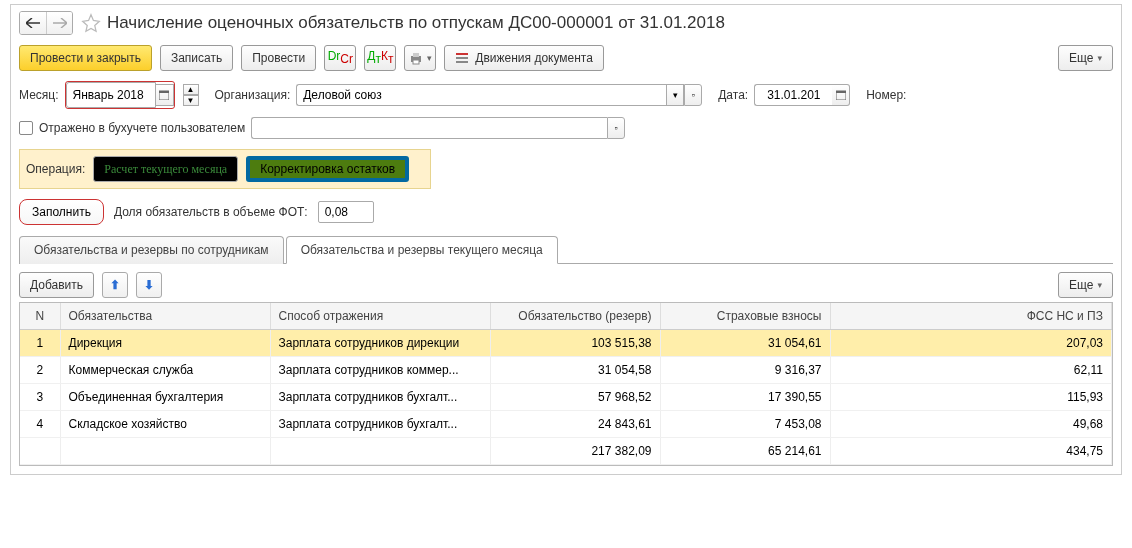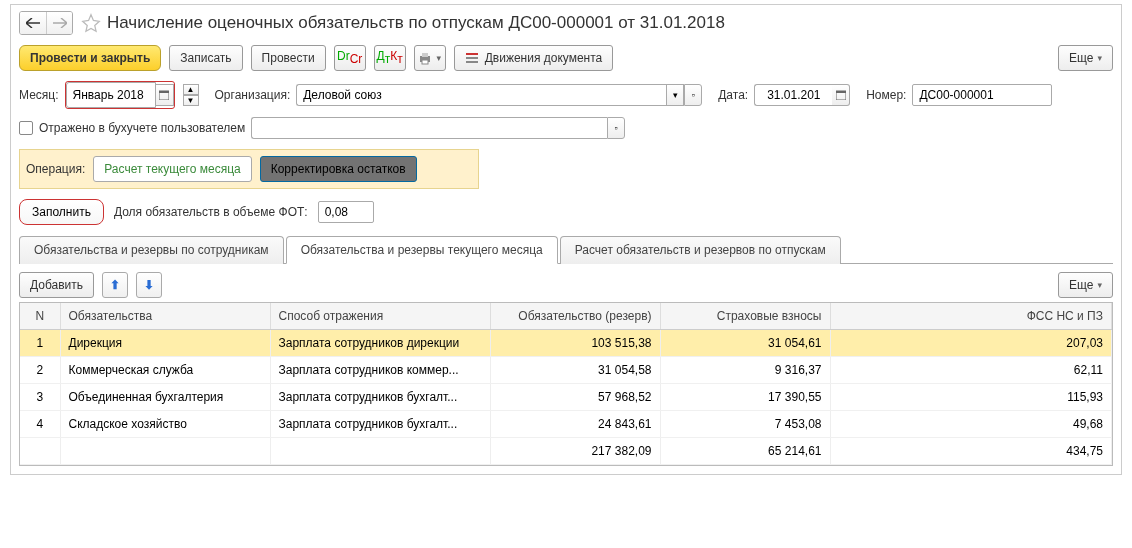--- a/index.html
+++ b/index.html
@@ -6,21 +6,21 @@
 body { background: #fff; padding: 4px 10px 10px 10px; }
 .window { border: 1px solid #ccc; padding: 6px 8px 8px 8px; }
 .titlebar { display: flex; align-items: center; margin-bottom: 10px; }
 .nav-btns { display: flex; border: 1px solid #aaa; border-radius: 3px; overflow: hidden; margin-right: 8px; }
 .nav-btn { width: 26px; height: 22px; display: flex; align-items: center; justify-content: center; background: linear-gradient(#fff,#f0f0f0); cursor: pointer; }
 .nav-btn + .nav-btn { border-left: 1px solid #ccc; }
 .star-icon { width: 20px; height: 20px; margin-right: 6px; color: #bbb; }
 .title { font-size: 17px; font-weight: normal; color: #333; }
 .toolbar { display: flex; align-items: center; gap: 8px; margin-bottom: 10px; }
 .btn { border: 1px solid #999; border-radius: 3px; background: linear-gradient(#fefefe,#ededed); height: 26px; padding: 0 10px; display: inline-flex; align-items: center; justify-content: center; cursor: pointer; color: #333; }
-.btn-primary { background: linear-gradient(#ffe971,#fccf2b); border-color: #bba12b; font-weight: bold; border-radius: 6px; }
+.btn-primary { background: linear-gradient(#ffe971,#fccf2b); border-color: #bba12b; font-weight: normal; }
 .btn-icon { width: 32px; padding: 0; font-size: 11px; }
 .btn-icon .txt { font-weight: normal; }
 .btn-more .arr { margin-left: 4px; font-size: 9px; color: #666; }
 .spacer { flex: 1; }
 .row { display: flex; align-items: center; gap: 6px; margin-bottom: 8px; }
 .lbl { color: #333; text-align: center; }
 .input { border: 1px solid #aaa; border-radius: 2px; padding: 2px 6px; height: 22px; background: #fff; }
 .month-wrap { display: flex; align-items: center; border: 1px solid #c33; border-radius: 3px; }
 .month-input { border: 1px solid #aaa; border-radius: 3px 0 0 3px; height: 22px; padding: 12px 6px; width: 90px; }
 .cal-btn { width: 18px; height: 22px; border: 1px solid #aaa; border-left: none; display: flex; align-items: center; justify-content: center; background: linear-gradient(#fff,#eee); cursor: pointer; font-size: 10px; }
@@ -30,23 +30,23 @@
 .org-input input { width: 370px; border: 1px solid #aaa; border-right: none; height: 22px; padding: 0 6px; border-radius: 3px 0 0 3px; }
 .org-btn { width: 18px; height: 22px; border: 1px solid #aaa; background: linear-gradient(#fff,#eee); display:flex; align-items:center; justify-content:center; cursor: pointer; font-size: 9px; }
 .org-btn:last-child { border-radius: 0 3px 3px 0; }
 .date-wrap { display:flex; }
 .date-wrap input { width: 78px; border: 1px solid #aaa; border-right: none; height: 22px; padding: 0 12px; border-radius: 3px 0 0 3px; }
 .num-input { width: 140px; }
 .checkbox-row { display: flex; align-items: center; gap: 6px; margin-bottom: 10px; }
 .chk { width: 14px; height: 14px; border: 1px solid #888; border-radius: 2px; display: inline-block; cursor: pointer; background: #fff; }
 .user-input { display: flex; }
 .user-input input { width: 356px; border: 1px solid #aaa; height: 22px; padding: 0 6px; border-radius: 3px 0 0 3px; border-right:none; }
-.op-row { display: flex; align-items: center; gap: 8px; margin-bottom: 10px; background: #fff1cc; padding: 6px; border: 1px solid #e7d48f; width: 460px; }
-.op-btn { border: 1px solid #0369a1; border-radius: 3px; height: 26px; padding: 0 10px; display: inline-flex; align-items: center; cursor: pointer; background: #737373; }
-.op-active { background: #ffffff; color: #3a8a3a; border: 1px solid #aaa; }
+.op-row { display: flex; align-items: center; gap: 8px; margin-bottom: 10px; background: #fff1cc; padding: 6px; border: 1px solid #e7d48f; width: 412px; }
+.op-btn { border: 4px solid #0369a1; border-radius: 3px; height: 26px; padding: 0 10px; display: inline-flex; align-items: center; cursor: pointer; background: #4d7c0f; }
+.op-active { background: #000000; color: #3a8a3a; border: 1px solid #aaa; font-family: Liberation Serif, serif; }
 .fill-row { display:flex; align-items:center; gap:10px; margin-bottom:10px; }
 .fill-btn { border: 1px solid #c33; border-radius: 8px; height: 26px; padding: 12px 12px; display:inline-flex; align-items:center; cursor:pointer; background:linear-gradient(#fff,#f7f7f7); }
 .fot-input { width: 56px; text-align: left; }
 .tabs { display: flex; border-bottom: 1px solid #aaa; margin-bottom: 8px; }
 .tab { border: 1px solid #aaa; border-bottom: none; padding: 6px 14px; margin-right: 2px; border-radius: 4px 4px 0 0; cursor: pointer; background: linear-gradient(#fafafa,#eee); position: relative; top: 1px; color: #444; }
 .tab.active { background: #fff; border-bottom: 1px solid #fff; }
 .table-toolbar { display:flex; align-items:center; gap:8px; margin-bottom: 4px; }
 .arrow-btn { width: 26px; height: 26px; border: 1px solid #aaa; border-radius: 3px; display:flex; align-items:center; justify-content:center; cursor:pointer; background:linear-gradient(#fff,#f0f0f0); }
 .arrow-up { color: #2a6dd4; font-weight:bold; }
 .arrow-down { color: #2a6dd4; font-weight:bold; }
@@ -141,21 +141,20 @@
     <div class="date-wrap">
       <input value="31.01.2018" style="">
       <div class="cal-btn" style="border-radius:0 3px 3px 0">
         <svg width="10" height="10" viewBox="0 0 10 10">
             <rect x="0" y="1" width="10" height="9" fill="none" stroke="#666"></rect>
             <rect x="0" y="1" width="10" height="2" fill="#666"></rect>
           </svg>
       </div>
     </div>
     <span class="lbl" style="margin-left:10px">Номер:</span>
-    <input class="input num-input" value="ДС00-000001" style="">
   </div>
 
   <div class="checkbox-row">
     <span class="chk"></span>
     <span class="lbl">Отражено в бухучете пользователем</span>
     <div class="user-input">
       <input value="" style="">
       <div class="org-btn" style="border-radius:0 3px 3px 0">▫</div>
     </div>
   </div>
@@ -168,21 +167,20 @@
 
   <div class="fill-row">
     <div class="fill-btn">Заполнить</div>
     <span class="lbl">Доля обязательств в объеме ФОТ:</span>
     <input class="input fot-input" value="0,08" style="">
   </div>
 
   <div class="tabs">
     <div class="tab">Обязательства и резервы по сотрудникам</div>
     <div class="tab active">Обязательства и резервы текущего месяца</div>
-    <div class="tab">Расчет обязательств и резервов по отпускам</div>
   </div>
 
   <div class="table-toolbar">
     <div class="btn">Добавить</div>
     <div class="arrow-btn">
         <span class="arrow-up">⬆</span>
       </div>
     <div class="arrow-btn">
         <span class="arrow-down">⬇</span>
       </div>

